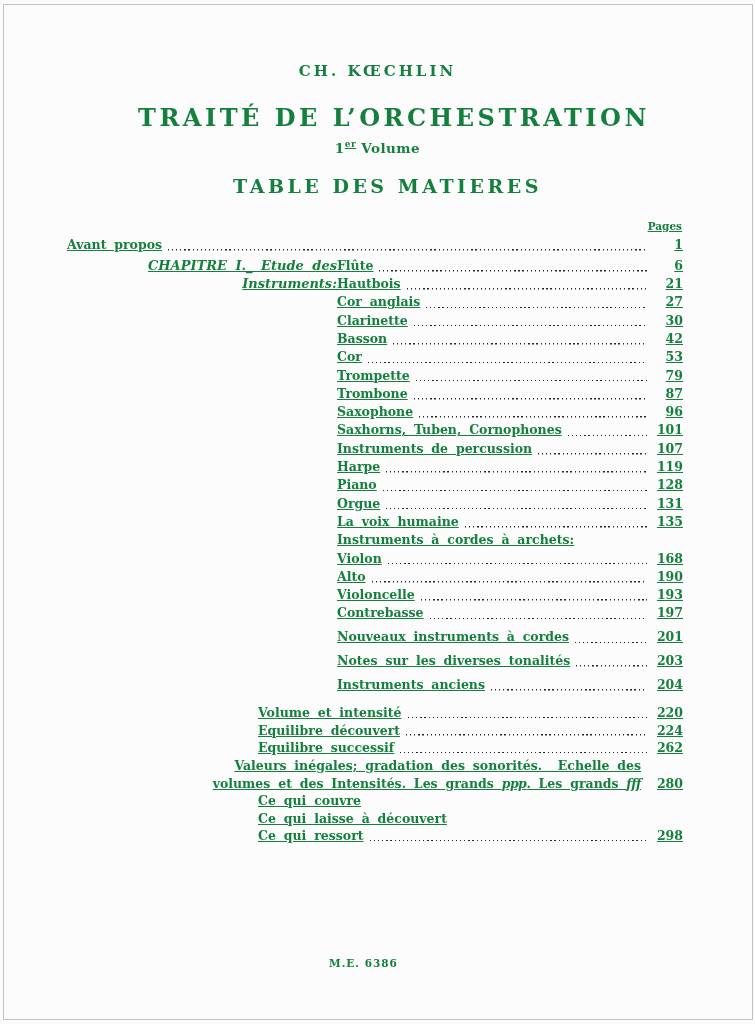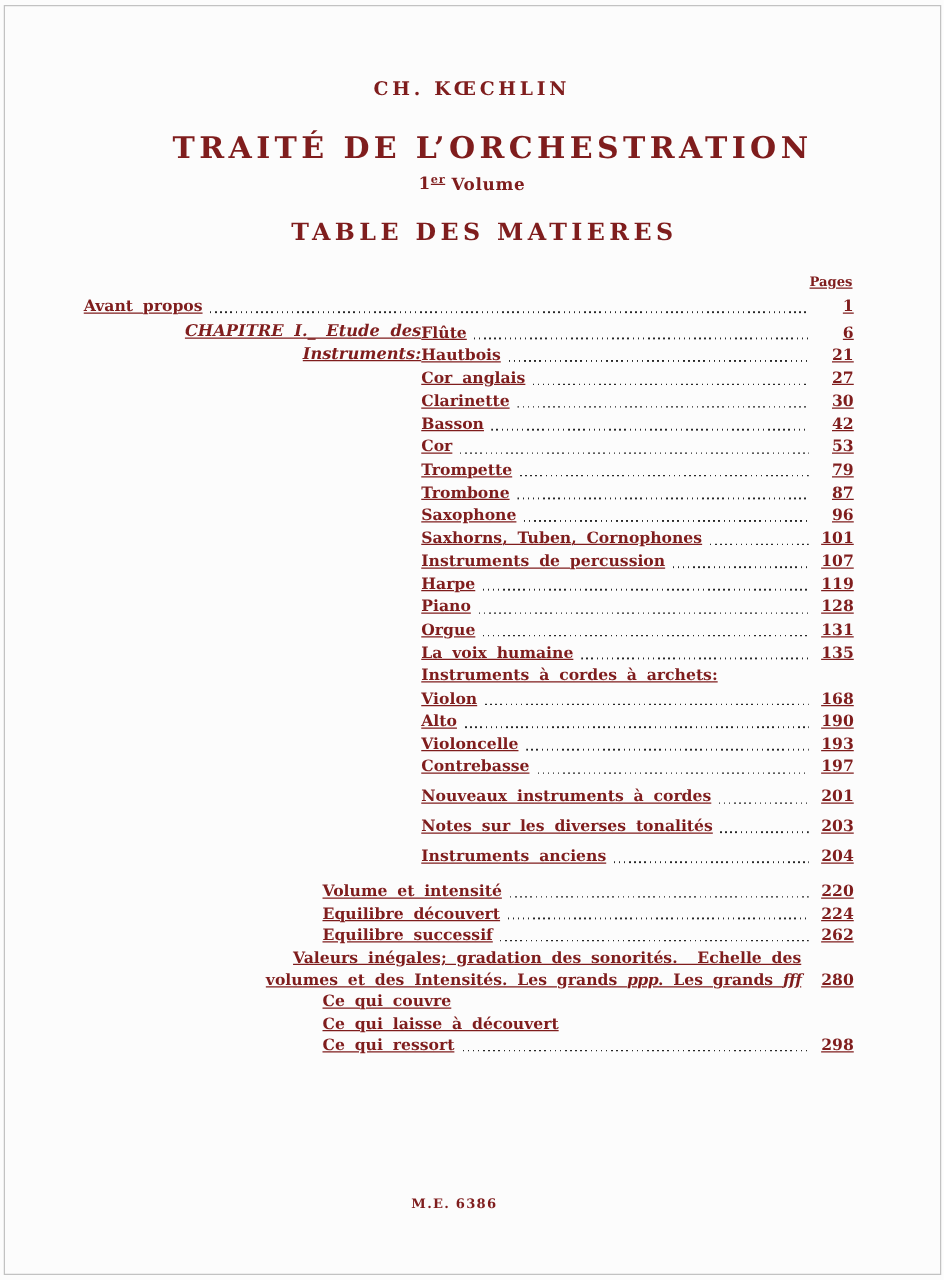--- a/index.html
+++ b/index.html
@@ -2,21 +2,21 @@
 <html><head>
 <meta charset="utf-8">
 <style>
   html, body { margin: 0; padding: 0; background: #ffffff; }
   .page {
     position: relative;
     width: 755px;
     height: 1024px;
     background: #fcfcfc;
     font-family: "DejaVu Serif", serif;
-    color: #7f1d1d;
+    color: #15803d;
     overflow: hidden;
   }
   .frame {
     position: absolute;
     left: 3px; top: 4px; right: 2px; bottom: 4px;
     border: 1px solid #c2c2c2;
     pointer-events: none;
   }
   .author {
     position: absolute; top: 62px; left: 0; right: 0;

